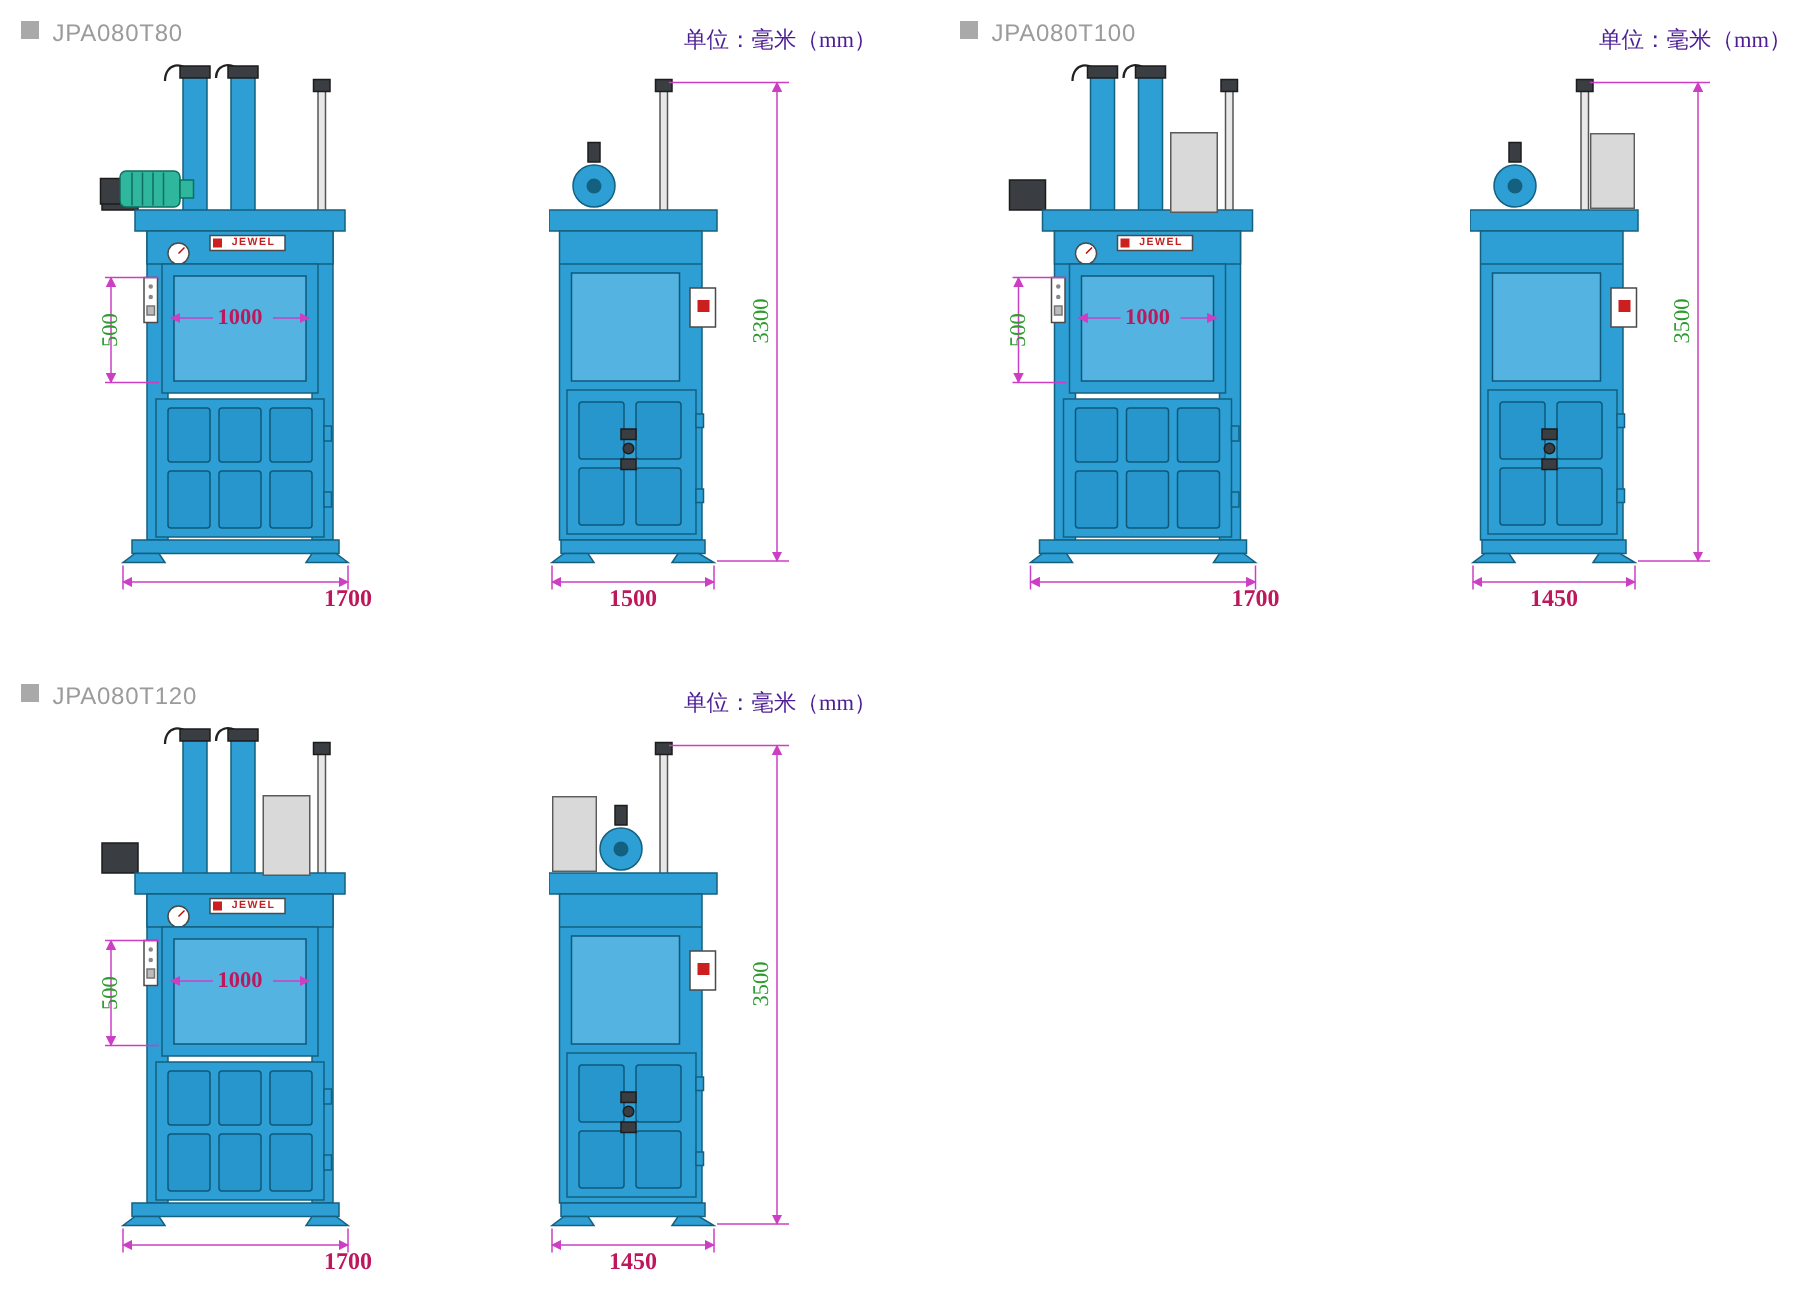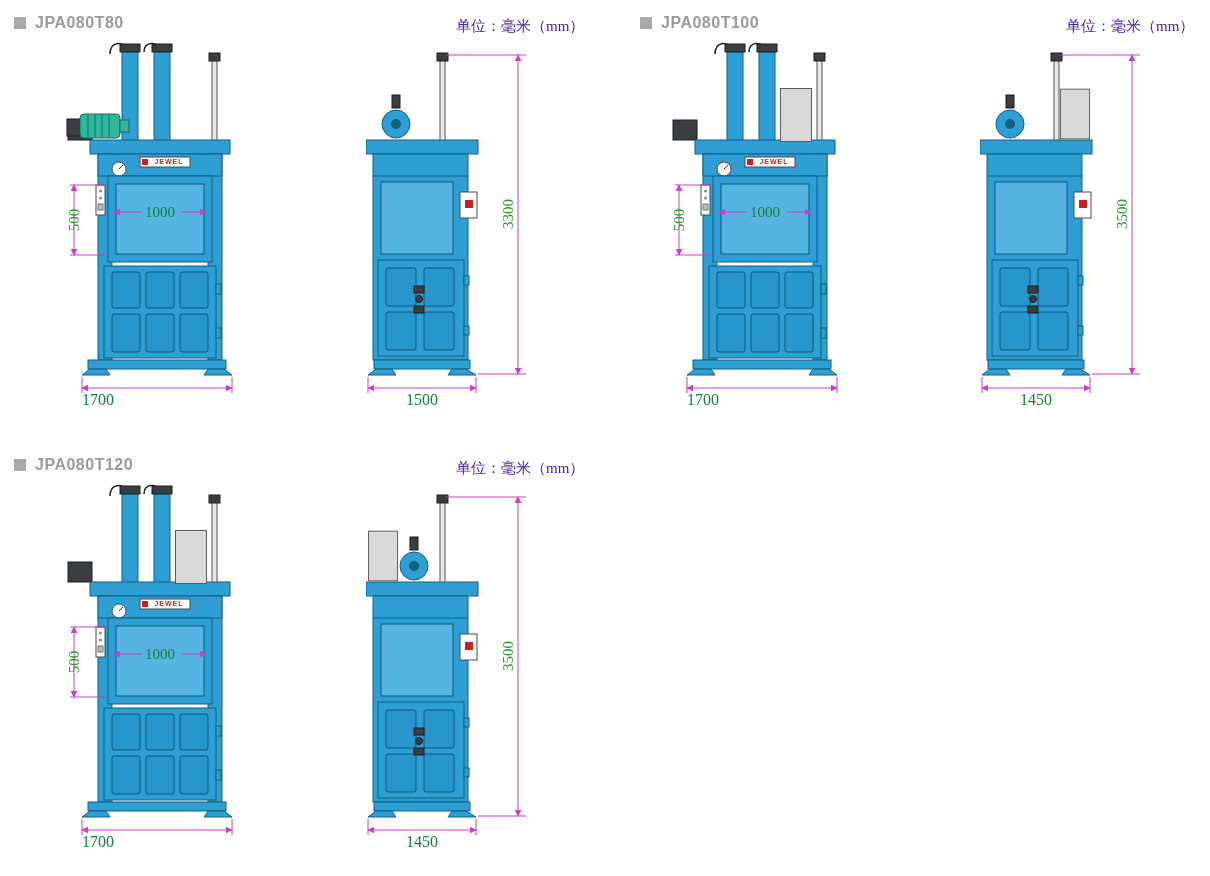--- a/index.html
+++ b/index.html
@@ -1,35 +1,35 @@
 <!DOCTYPE html>
 <html><head>
 <meta charset="utf-8">
 <style>
   html,body{margin:0;padding:0;background:#fff;}
   .page{position:relative;width:1210px;height:876px;background:#fff;overflow:hidden;
         font-family:"Liberation Sans", sans-serif;}
   
-  .hdr{position:absolute;display:flex;align-items:center;gap:9px;font-weight:bold;}
+  .hdr{position:absolute;display:flex;gap:9px;}
   .bullet{width:12px;height:12px;background:#a9a9a9;display:inline-block;}
   .model{font-size:16px;color:#9b9b9b;letter-spacing:.5px;}
   .unit{position:absolute;font-family:"Liberation Serif","DejaVu Serif",serif;
         font-size:15px;color:#4c1d95;white-space:nowrap;}
   
   .view{position:absolute;}
   .view svg{display:block;}
   
   .dim{position:absolute;font-family:"Liberation Serif","DejaVu Serif",serif;
        line-height:18px;height:18px;white-space:nowrap;}
-  .dim.m{color:#15803d;}
+  .dim.m{color:#be185d;font-weight:bold;}
   .dim.g{color:#2e9b2e;}
   .d-opening{left:46px;top:163px;width:104px;text-align:center;font-size:15px;}
   .d-side{left:-18px;top:171px;width:60px;text-align:center;font-size:15px;
           transform:rotate(-90deg);transform-origin:center;}
-  .d-width{left:20px;top:351px;width:150px;text-align:left;font-size:16px;}
+  .d-width{left:36px;top:351px;width:150px;text-align:right;font-size:16px;}
   .d-height{left:112px;top:165px;width:60px;text-align:center;font-size:15px;
             transform:rotate(-90deg);transform-origin:center;}
   .d-depth{left:2px;top:351px;width:108px;text-align:center;font-size:16px;}
   .brand{position:absolute;left:88px;top:117px;width:38px;text-align:center;
          font-size:7px;font-weight:bold;color:#c22222;letter-spacing:1px;
          line-height:10px;font-family:"Liberation Sans",sans-serif;}
   
   .mb{fill:#2d9fd4;stroke:#14607f;stroke-width:1;}
   .mbd{fill:#2796cc;stroke:#0f587a;stroke-width:1;}
   .mbl{fill:#54b3e0;stroke:#0f587a;stroke-width:1;}

